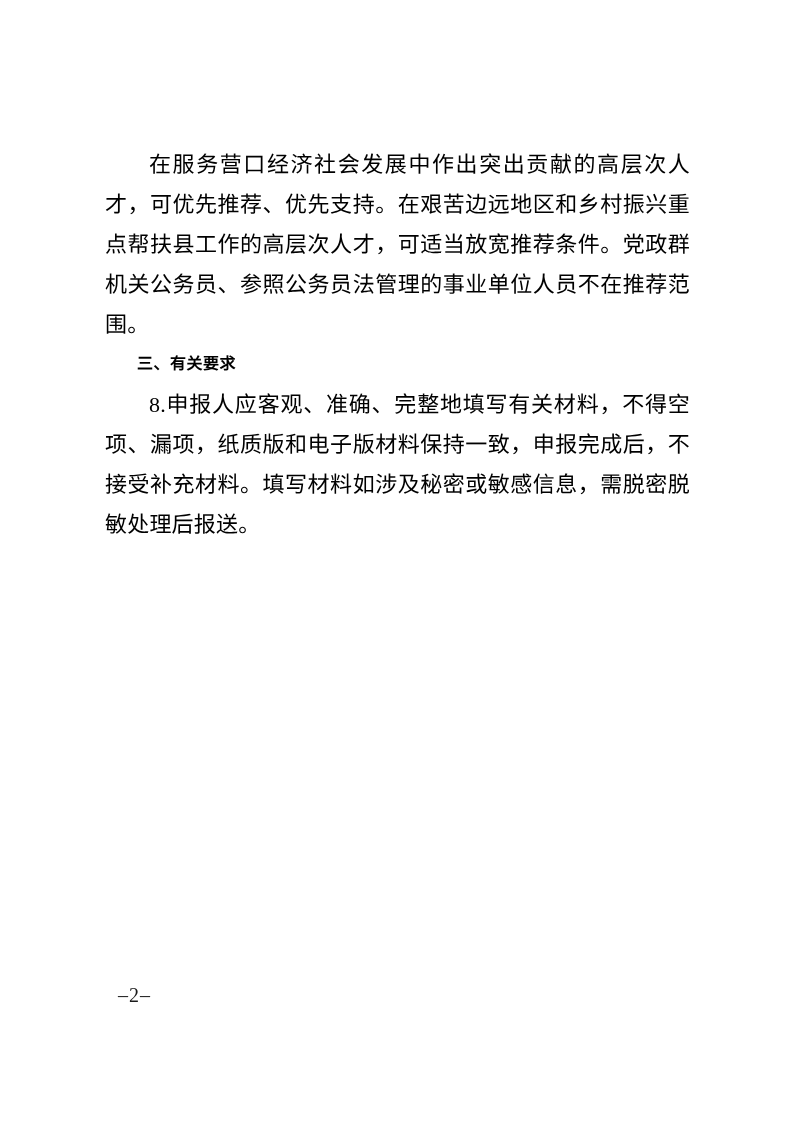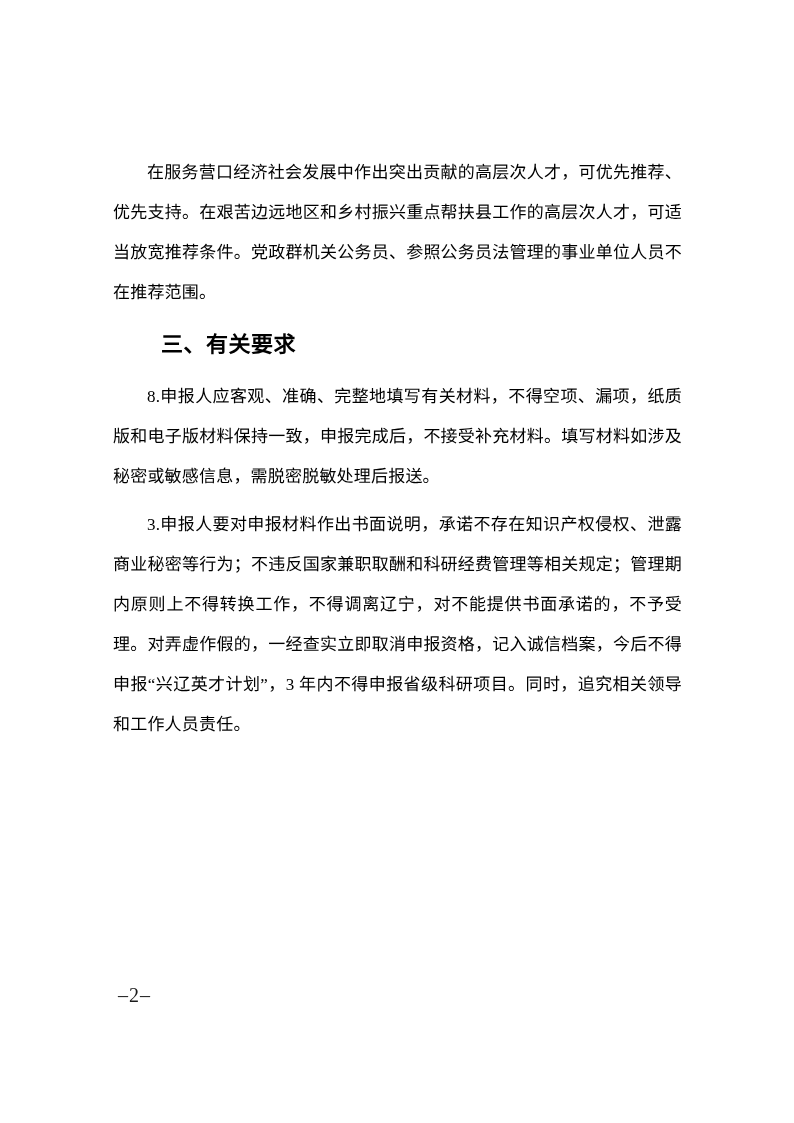--- a/index.html
+++ b/index.html
@@ -15,38 +15,38 @@
     box-sizing: border-box;
     padding: 145px 104px 0 105px;
     color: #000000;
     font-family: "Liberation Serif", "DejaVu Serif", serif;
     overflow: hidden;
   }
   .content {
     width: 585px;
   }
   .body-para {
-    margin: 8px;
-    font-size: 17px;
+    margin: 0;
+    font-size: 22px;
     line-height: 40px;
     text-align: justify;
     text-justify: inter-character;
     text-indent: 2em;
     letter-spacing: 0.2px;
   }
   .body-para.continued {
     
     text-align-last: justify;
   }
   .section-heading {
-    margin: 12px;
-    font-size: 22px;
+    margin: 0;
+    font-size: 16px;
     line-height: 40px;
     font-weight: 700;
-    font-family: Liberation Sans, sans-serif;
+    font-family: Liberation Mono, monospace;
     text-indent: 2em;
     letter-spacing: 0.5px;
   }
   .page-number {
     position: absolute;
     left: 118px;
     top: 982px;
     font-size: 20px;
     line-height: 26px;
     color: #1a1a1a;
@@ -55,16 +55,15 @@
   }
 </style>
 </head>
 <body>
 
 <div class="page">
   <div class="content">
     <p class="body-para">在服务营口经济社会发展中作出突出贡献的高层次人才，可优先推荐、优先支持。在艰苦边远地区和乡村振兴重点帮扶县工作的高层次人才，可适当放宽推荐条件。党政群机关公务员、参照公务员法管理的事业单位人员不在推荐范围。</p>
     <h3 class="section-heading">三、有关要求</h3>
     <p class="body-para">8.申报人应客观、准确、完整地填写有关材料，不得空项、漏项，纸质版和电子版材料保持一致，申报完成后，不接受补充材料。填写材料如涉及秘密或敏感信息，需脱密脱敏处理后报送。</p>
-    <p class="body-para">3.申报人要对申报材料作出书面说明，承诺不存在知识产权侵权、泄露商业秘密等行为；不违反国家兼职取酬和科研经费管理等相关规定；管理期内原则上不得转换工作，不得调离辽宁，对不能提供书面承诺的，不予受理。对弄虚作假的，一经查实立即取消申报资格，记入诚信档案，今后不得申报“兴辽英才计划”，3 年内不得申报省级科研项目。同时，追究相关领导和工作人员责任。</p>
   </div>
   <div class="page-number">–2–</div>
 </div>
 
 </body></html>

